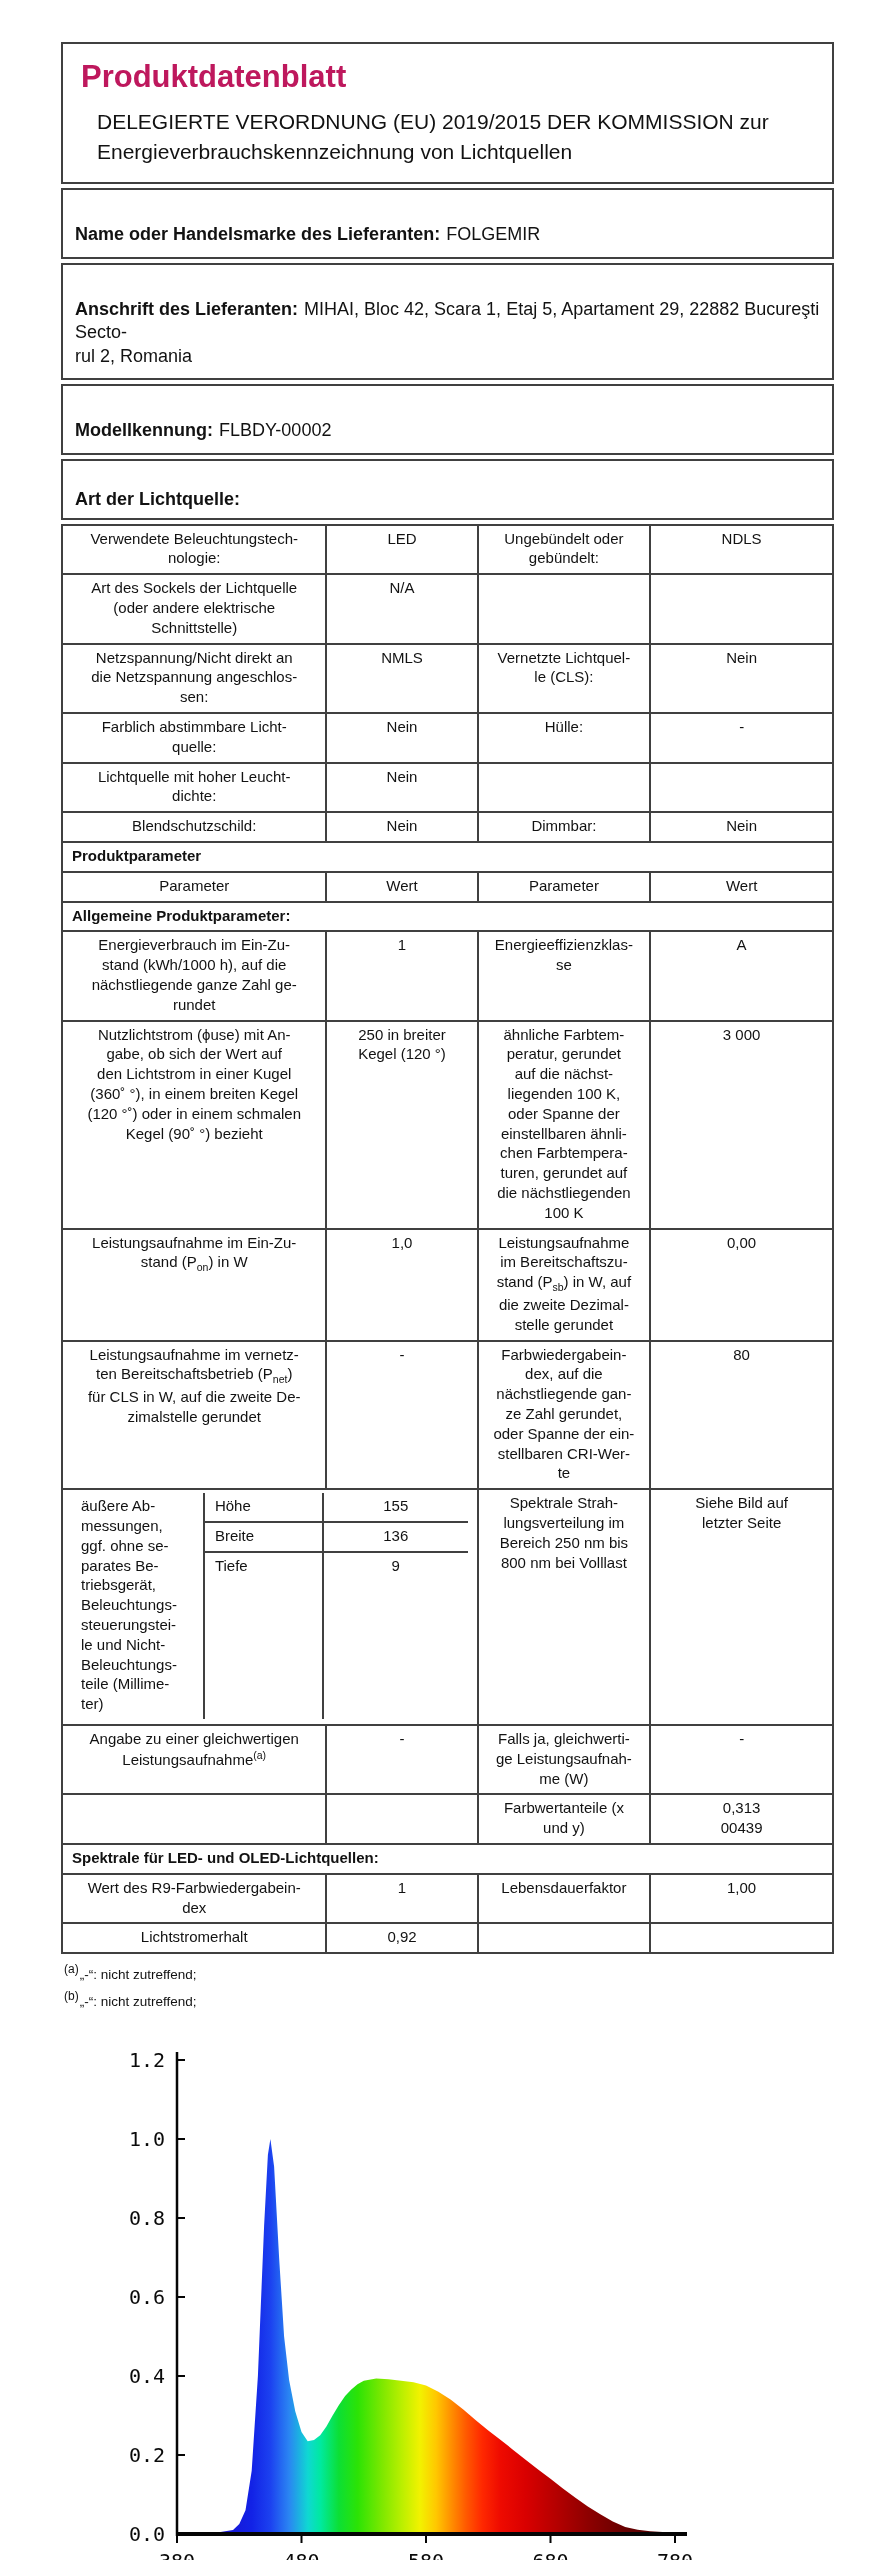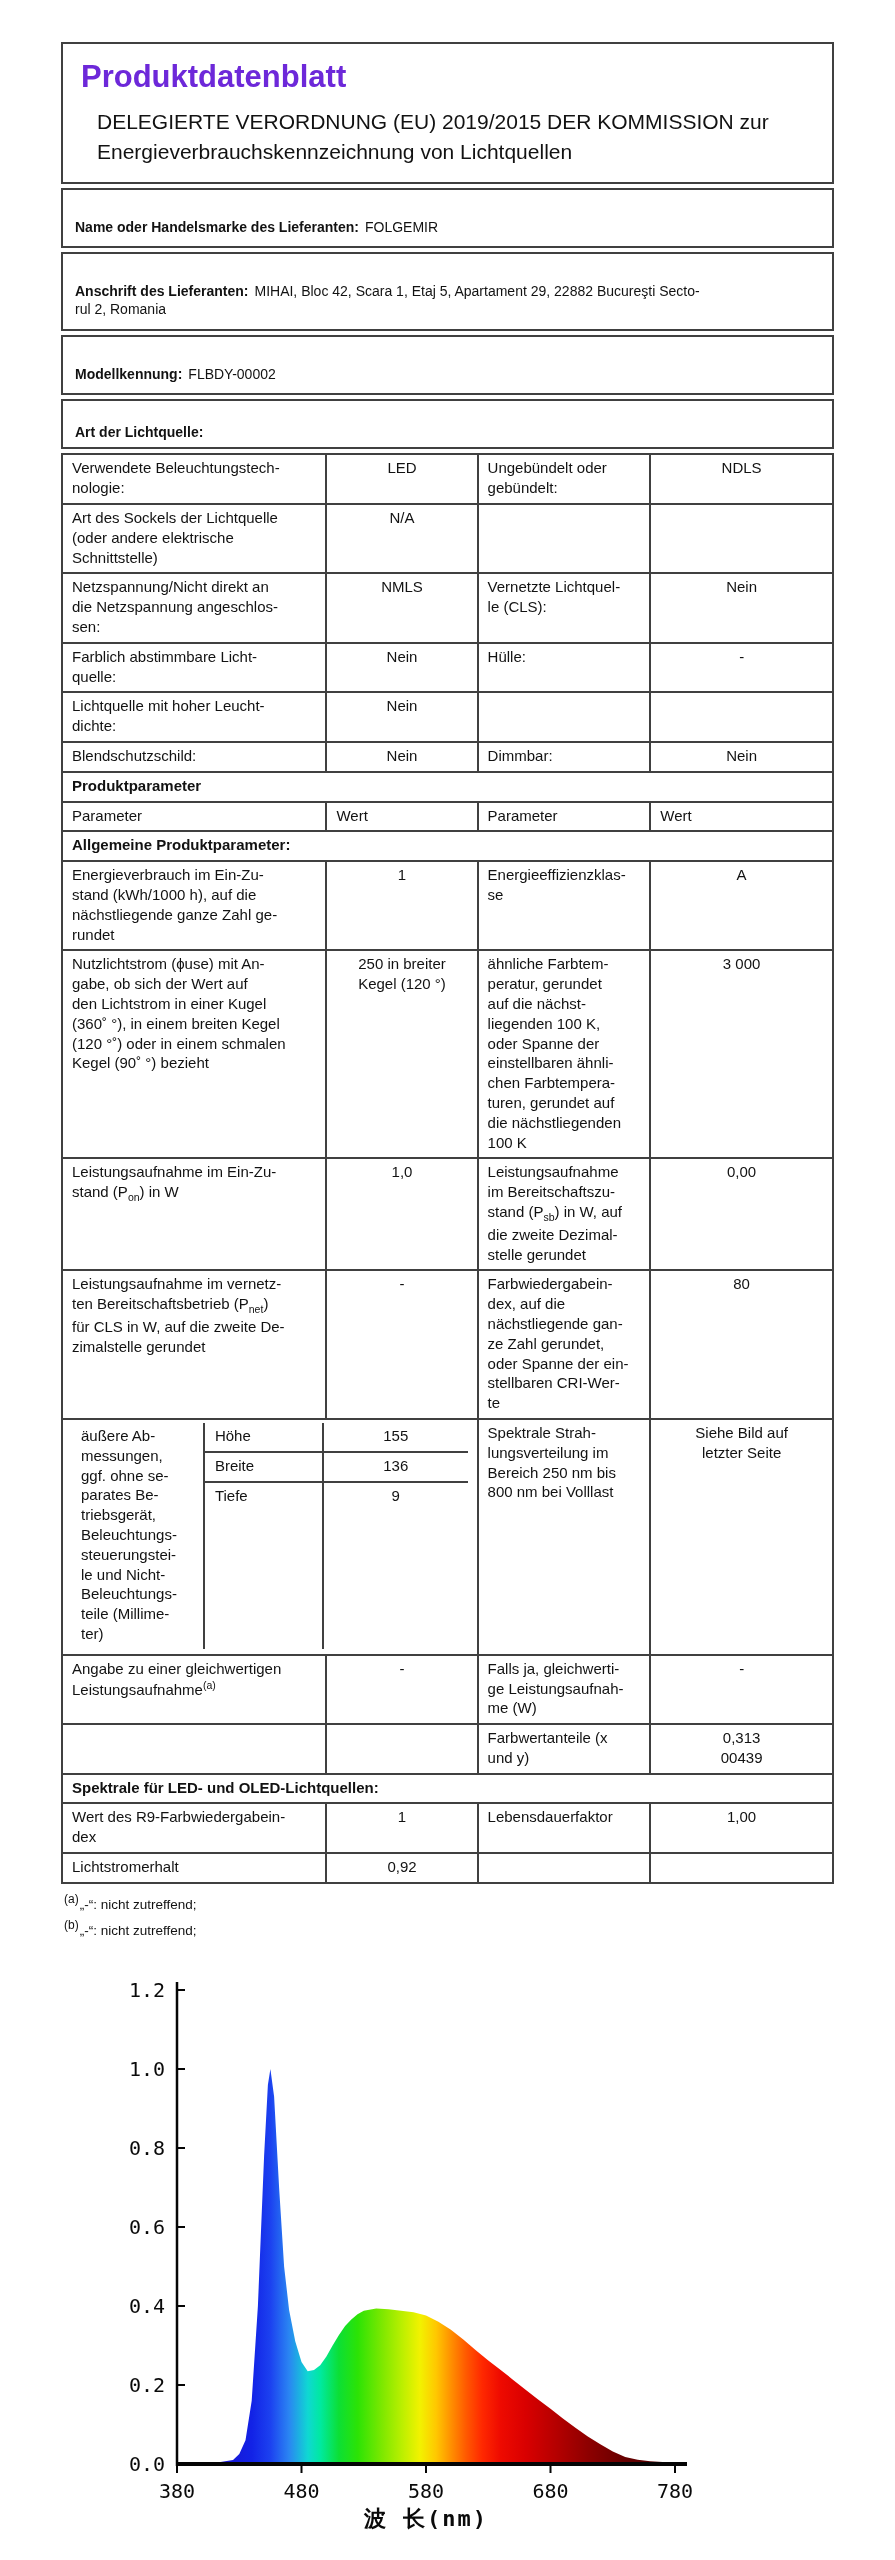--- a/index.html
+++ b/index.html
@@ -8,29 +8,29 @@
   body{
     width:895px; height:2560px; background:#ffffff; color:var(--ink);
     font-family:"Liberation Sans", sans-serif; font-size:15px; overflow:hidden;
   }
   .page{ padding:42px 61px 0 61px; }
 
   .box{ border:2px solid var(--bc); padding:10px 12px; margin-bottom:4px; }
   .title-box{ padding:16px 18px 15px 18px; }
   h1{ margin:0 0 13px 0; font-size:31px; line-height:1.1; font-weight:bold; }
   .subtitle{ font-size:21px; line-height:1.42; white-space:pre-line;margin-left:16px; }
-  .kv{ font-size:14px; line-height:1.3; white-space:pre-line; }
+  .kv{ font-size:18px; line-height:1.3; white-space:pre-line; }
   .kv b{ margin-right:6px; }
 
   table.main{ width:100%; border-collapse:collapse; table-layout:fixed; font-size:15px; }
   table.main td{
     border:2px solid var(--bc); vertical-align:top;
     padding:3px 9px 5px 9px; line-height:1.32;
   }
-  td.lbl{ white-space:pre-line; text-align:left; }
+  td.lbl{ white-space:pre-line; text-align:center; }
   td.val{ white-space:pre-line; text-align:center;border-radius:21px; }
   td.sec{ font-weight:bold; padding-top:4px; padding-bottom:5px; }
   td.sec-left{ font-weight:bold; text-align:left; }
   sub{ font-size:70%; }
   sup{ font-size:70%; }
 
   td.dims-cell{ padding:0; }
   .dims{ display:grid; grid-template-columns:33.6% 30.1% 36.3%; grid-template-rows:auto auto 1fr; height:100%; }
   .dims-label{ grid-row:1 / 4; border-right:2px solid var(--bc); padding:3px 8px 5px 9px; white-space:pre-line; line-height:1.32; }
   .dims-name{ border-right:2px solid var(--bc); border-bottom:2px solid var(--bc); padding:3px 8px 5px 10px; }
@@ -44,21 +44,21 @@
   .chart-wrap{ margin:28px 0 0 39px; }
   .tick{ font-family:"DejaVu Sans Mono", monospace; font-size:20px; fill:#0a0a0a; }
   .xlabel{ font-family:"DejaVu Sans Mono", monospace; font-size:22px; font-weight:bold; fill:#0a0a0a; letter-spacing:2px; }
 </style>
 </head>
 <body>
 
 <div class="page">
 
   <div class="box title-box">
-    <h1 id="doc-title" style="color: #6d28d9;">Produktdatenblatt</h1>
+    <h1 id="doc-title" style="color: #be185d;">Produktdatenblatt</h1>
     <div class="subtitle">DELEGIERTE VERORDNUNG (EU) 2019/2015 DER KOMMISSION zur
 Energieverbrauchskennzeichnung von Lichtquellen</div>
   </div>
 
   <div class="box kv">
     <b>Name oder Handelsmarke des Lieferanten:</b><span>FOLGEMIR</span>
   </div>
 
   <div class="box kv">
     <b>Anschrift des Lieferanten:</b><span>MIHAI, Bloc 42, Scara 1, Etaj 5, Apartament 29, 22882 Bucureşti Secto-

